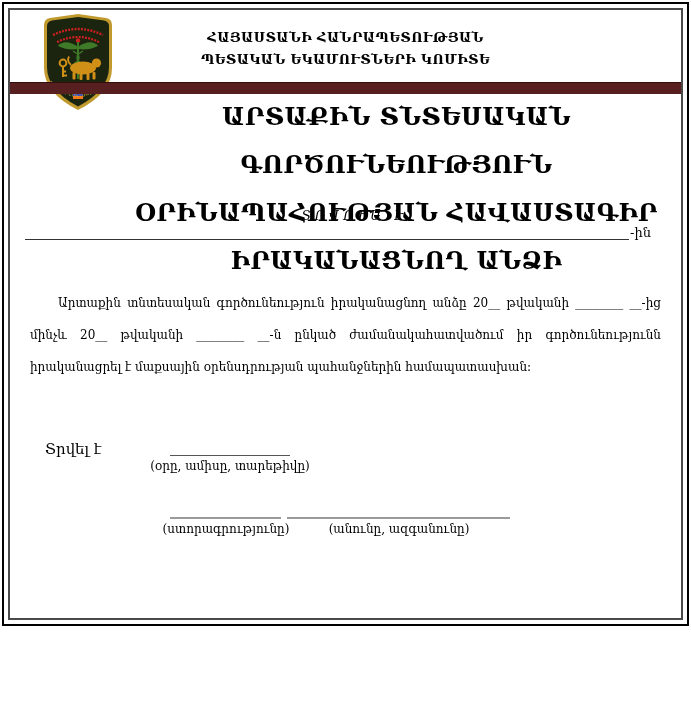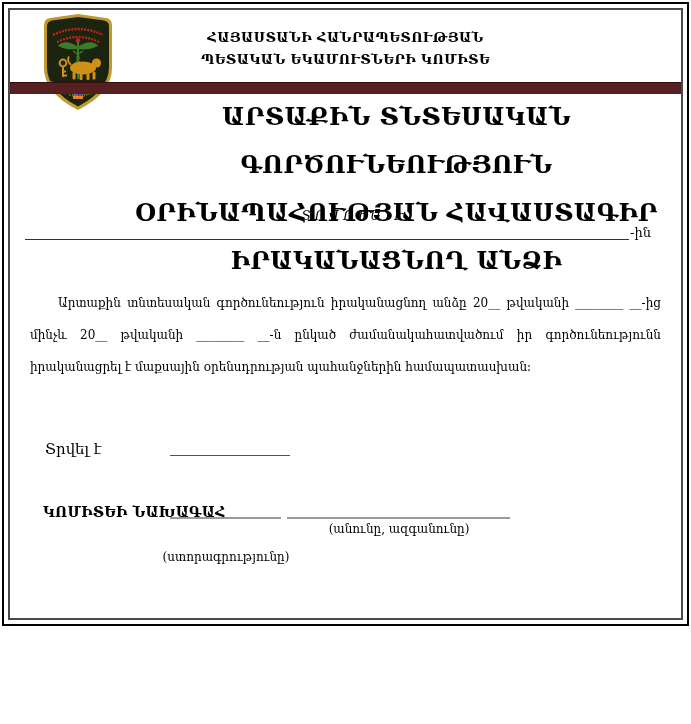--- a/index.html
+++ b/index.html
@@ -50,21 +50,21 @@
     font-size:12px;line-height:32px;text-align:justify;text-indent:28px;
   }
 
   .issue-label{position:absolute;left:45px;top:440px;font-size:15px;}
   .issue-line{position:absolute;left:170px;width:120px;top:440px;height:15px;border-bottom:1px solid #555;}
   .issue-caption{position:absolute;left:148px;width:164px;top:459px;text-align:center;font-size:12px;}
 
   .chair-label{position:absolute;left:43px;top:504px;font-size:14px;font-weight:bold;letter-spacing:.2px;}
   .sig-line-1{position:absolute;left:170px;width:111px;top:505px;height:12px;border-bottom:2px solid #9a9a9a;}
   .sig-line-2{position:absolute;left:287px;width:223px;top:505px;height:12px;border-bottom:2px solid #9a9a9a;}
-  .sig-caption-1{position:absolute;left:156px;width:140px;top:522px;text-align:center;font-size:12px;margin-top:28px;}
+  .sig-caption-1{position:absolute;left:156px;width:140px;top:522px;text-align:center;font-size:12px;}
   .sig-caption-2{position:absolute;left:300px;width:198px;top:522px;text-align:center;font-size:12px;}
 </style>
 </head>
 <body>
 
 <div class="page">
   <div class="frame-outer"></div>
   <div class="frame-inner"></div>
 
   <svg class="emblem" viewBox="0 0 80 99" aria-hidden="true">
@@ -131,19 +131,19 @@
   <div class="blank-row">
     <span class="fill-line"></span>
     <span class="suffix">-ին</span>
   </div>
 
 
   <div class="body-par">Արտաքին տնտեսական գործունեություն իրականացնող անձը 20__ թվականի ________ __-ից մինչև 20__ թվականի ________ __-ն ընկած ժամանակահատվածում իր գործունեությունն իրականացրել է մաքսային օրենսդրության պահանջներին համապատասխան:</div>
 
   <div class="issue-label">Տրվել է</div>
   <div class="issue-line"></div>
+  <div class="issue-caption">(օրը, ամիսը, տարեթիվը)</div>
 
-  <div class="chair-label">ԿՈՄԻՏԵԻ ՆԱԽԱԳԱՀ</div>
   <div class="sig-line-1"></div>
   <div class="sig-line-2"></div>
   <div class="sig-caption-1">(ստորագրությունը)</div>
   <div class="sig-caption-2">(անունը, ազգանունը)</div>
 </div>
 
 </body></html>

